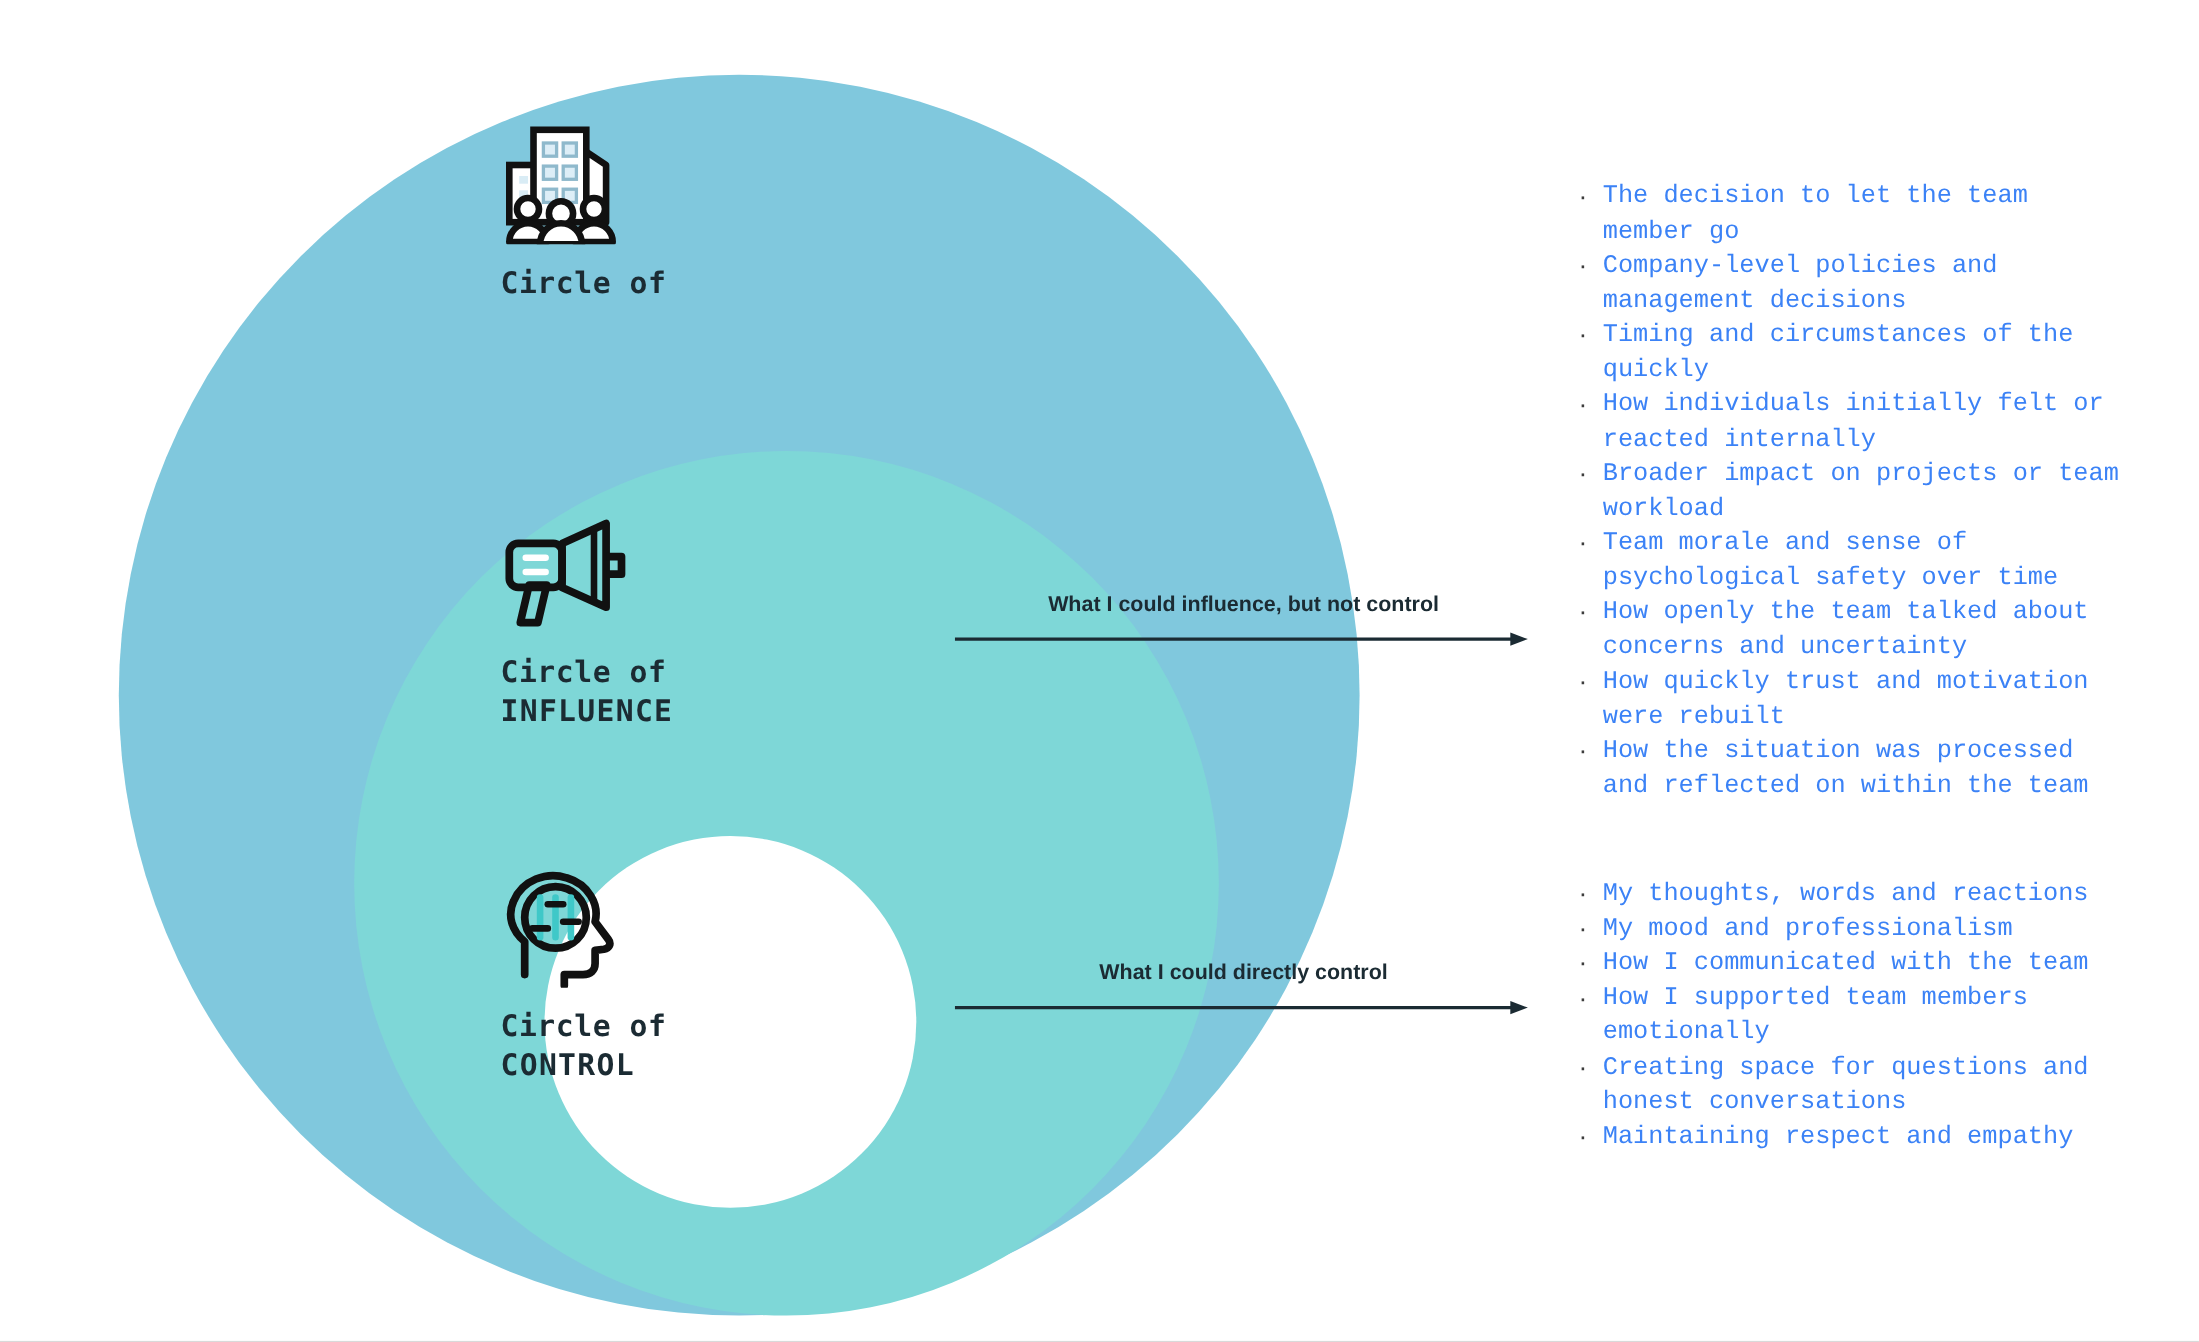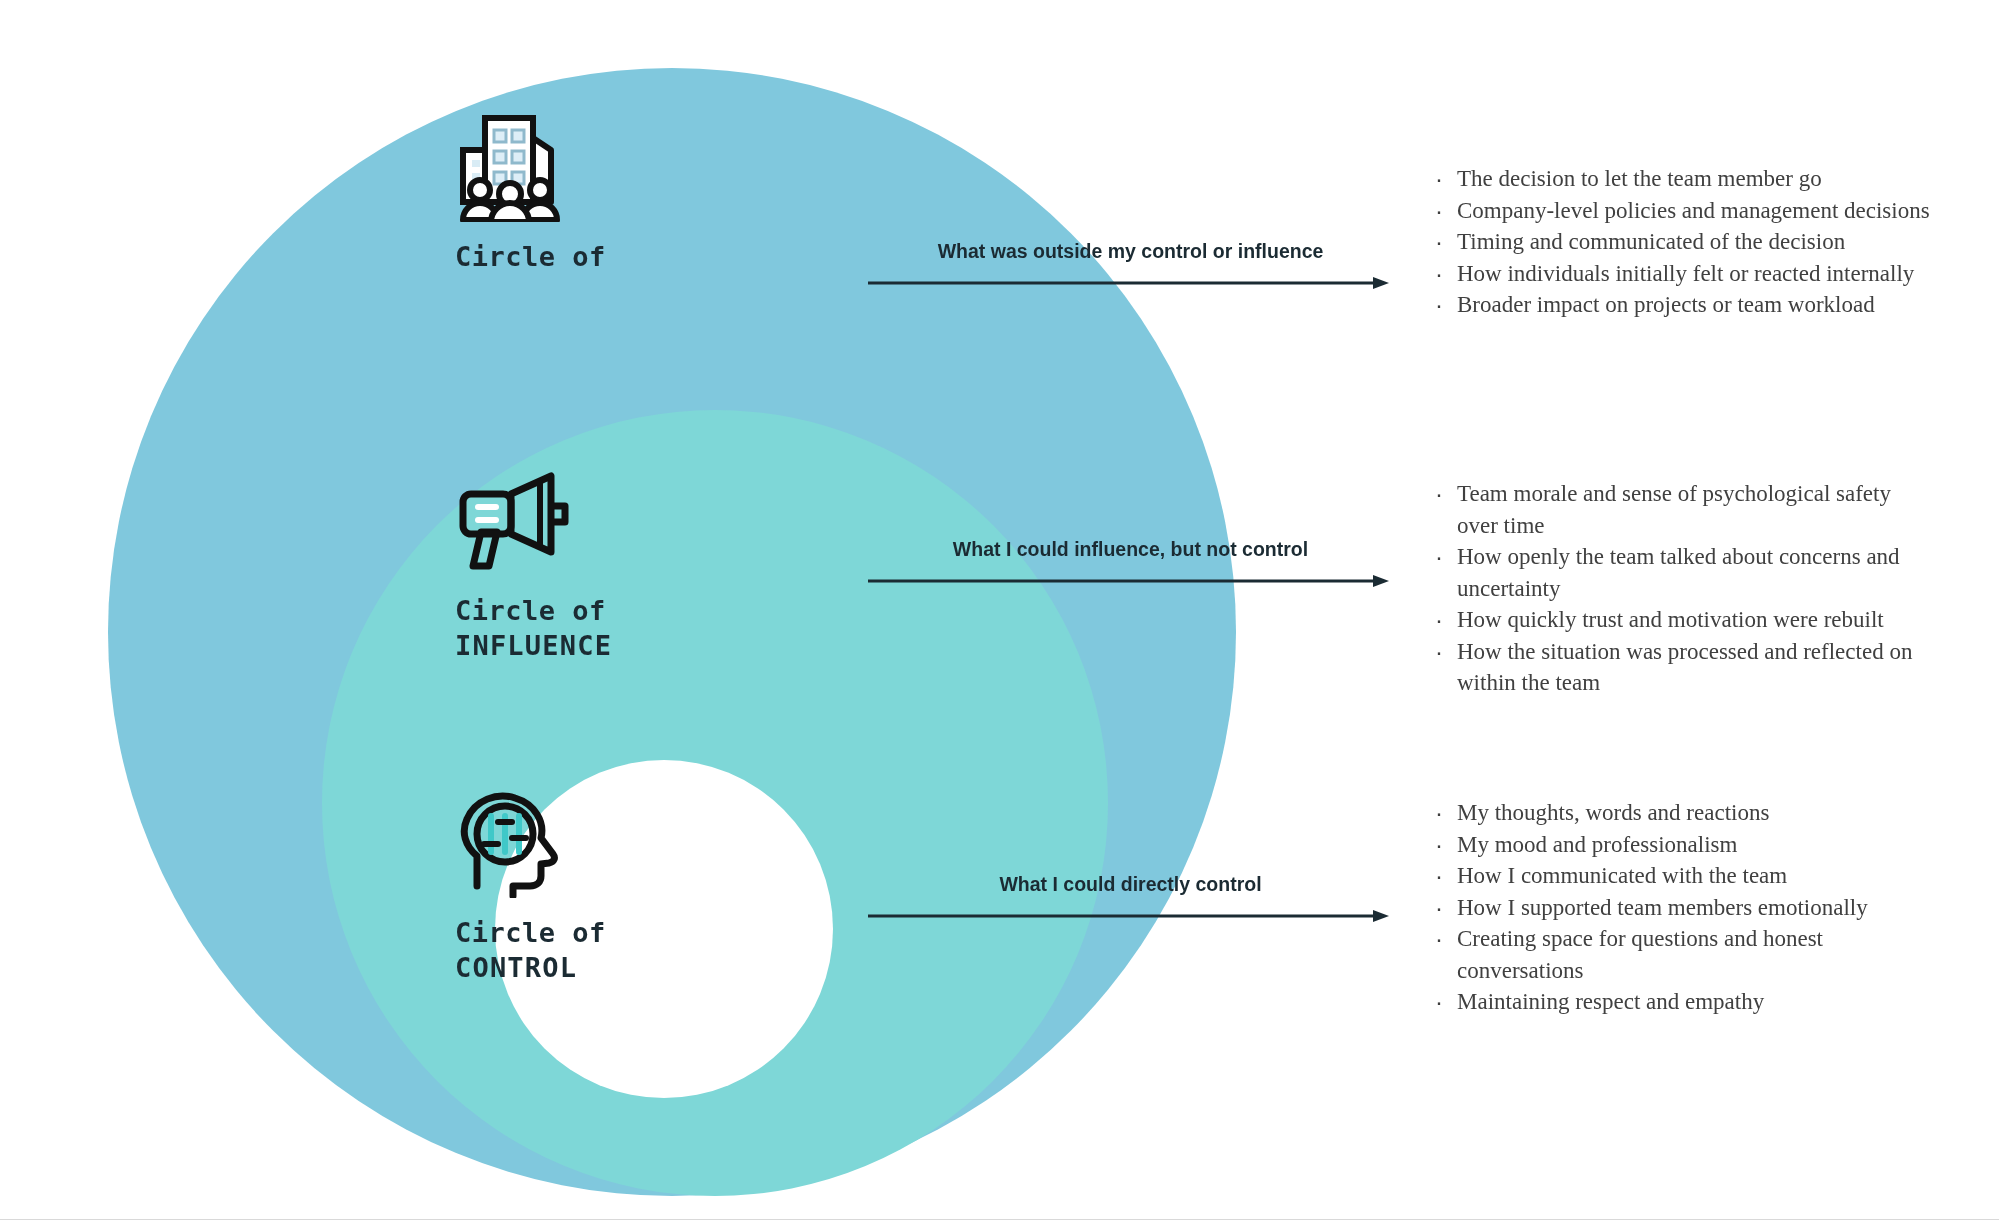--- a/index.html
+++ b/index.html
@@ -130,24 +130,24 @@
     flex: 0 0 auto;
     width: 22px;
     font-size: 24px;
     line-height: 31.5px;
     color: #3d3d3d;
     text-align: left;
     padding-left: 3px;
   }
   .bullet-text {
     flex: 1 1 auto;
-    font-family: Liberation Serif, serif;
+    font-family: Liberation Mono, monospace;
     font-size: 23px;
     line-height: 31.5px;
-    color: #404040;
+    color: #3b82f6;
   }
 
   
   #bottom-rule {
     position: absolute;
     left: 0;
     bottom: 0;
     width: 1999px;
     height: 1px;
     background: #d9d9d9;
@@ -235,29 +235,20 @@
         <line x1="43" y1="32" x2="57" y2="32" stroke="#111111" stroke-width="6" stroke-linecap="round"></line>
         <line x1="57" y1="48" x2="71" y2="48" stroke="#111111" stroke-width="6" stroke-linecap="round"></line>
       </svg>
     </span>
     <div class="circle-label">
       <span class="line1">Circle of</span>
       <span class="line2">CONTROL</span>
     </div>
   </div>
 
-  <div class="arrow-block" id="arrow-block-1">
-    <div class="arrow-label">What was outside my control or influence</div>
-    <div class="arrow-line-wrap">
-      <svg width="525" height="16" viewBox="0 0 525 16" xmlns="http://www.w3.org/2000/svg">
-        <line x1="0" y1="8" x2="508" y2="8" stroke="#1b2b33" stroke-width="3"></line>
-        <path d="M505 2 L521 8 L505 14 Z" fill="#1b2b33"></path>
-      </svg>
-    </div>
-  </div>
 
   <div class="arrow-block" id="arrow-block-2">
     <div class="arrow-label">What I could influence, but not control</div>
     <div class="arrow-line-wrap">
       <svg width="525" height="16" viewBox="0 0 525 16" xmlns="http://www.w3.org/2000/svg">
         <line x1="0" y1="8" x2="508" y2="8" stroke="#1b2b33" stroke-width="3"></line>
         <path d="M505 2 L521 8 L505 14 Z" fill="#1b2b33"></path>
       </svg>
     </div>
   </div>
@@ -276,21 +267,21 @@
       <div class="bullet-row">
         <span class="bullet-dot">·</span>
         <span class="bullet-text">The decision to let the team member go</span>
       </div>
       <div class="bullet-row">
         <span class="bullet-dot">·</span>
         <span class="bullet-text">Company-level policies and management decisions</span>
       </div>
       <div class="bullet-row">
         <span class="bullet-dot">·</span>
-        <span class="bullet-text">Timing and communicated of the decision</span>
+        <span class="bullet-text">Timing and circumstances of the quickly</span>
       </div>
       <div class="bullet-row">
         <span class="bullet-dot">·</span>
         <span class="bullet-text">How individuals initially felt or reacted internally</span>
       </div>
       <div class="bullet-row">
         <span class="bullet-dot">·</span>
         <span class="bullet-text">Broader impact on projects or team workload</span>
       </div>
     </div>

